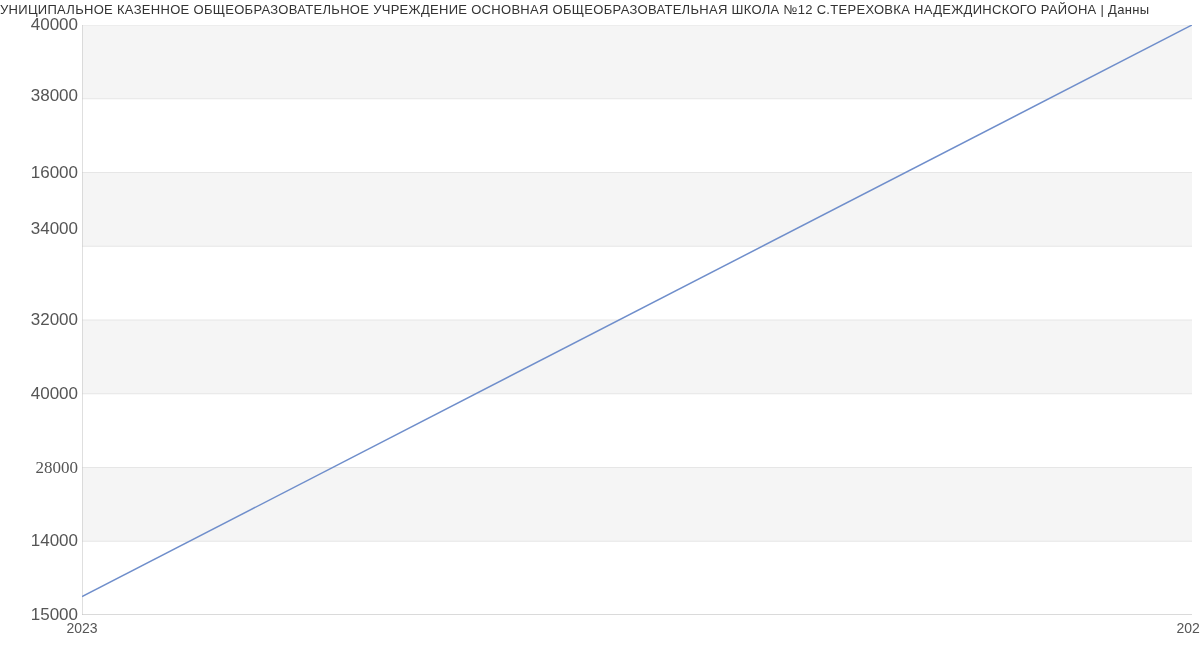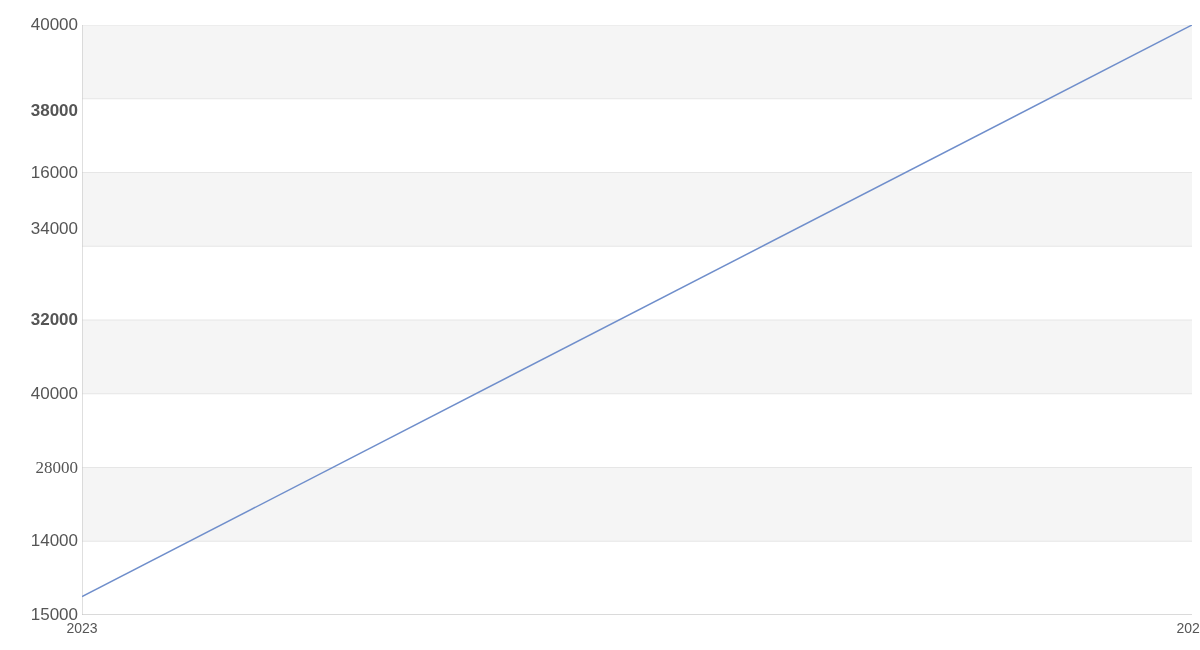--- a/index.html
+++ b/index.html
@@ -75,20 +75,21 @@
   .tick {
     stroke: #c0c0c0;
     stroke-width: 1;
   }
 </style>
 </head>
 <body>
 
 <div class="chart-container">
 
+  <div class="chart-title">УНИЦИПАЛЬНОЕ КАЗЕННОЕ ОБЩЕОБРАЗОВАТЕЛЬНОЕ УЧРЕЖДЕНИЕ ОСНОВНАЯ ОБЩЕОБРАЗОВАТЕЛЬНАЯ ШКОЛА №12 С.ТЕРЕХОВКА НАДЕЖДИНСКОГО РАЙОНА | Данны</div>
 
   <div class="plot-area">
     <svg viewBox="0 0 1110 590" preserveAspectRatio="none">
       <g id="grid-bands">
           <rect class="grid-band" x="0" y="442.50" width="1110" height="73.75"></rect>
           <rect class="grid-band" x="0" y="295.00" width="1110" height="73.75"></rect>
           <rect class="grid-band" x="0" y="147.50" width="1110" height="73.75"></rect>
           <rect class="grid-band" x="0" y="0.00" width="1110" height="73.75"></rect>
         </g>
       <g id="grid-lines">
@@ -121,24 +122,24 @@
         </g>
       <polyline class="data-line" id="data-line" points="0.00,571.56 1110.00,0.00"></polyline>
     </svg>
   </div>
 
   <div id="y-labels">
       <div class="y-label" style="top: 615px;">15000</div>
       <div class="y-label" style="top: 541.25px;">14000</div>
       <div class="y-label" style="top: 467.5px; font-family: Liberation Serif, serif;">28000</div>
       <div class="y-label" style="top: 393.75px;">40000</div>
-      <div class="y-label" style="top: 320px; font-weight: bold;">32000</div>
+      <div class="y-label" style="top: 320px;">32000</div>
       <div class="y-label" style="top: 229px;">34000</div>
       <div class="y-label" style="top: 172.5px;">16000</div>
-      <div class="y-label" style="top: 111px; font-weight: bold;">38000</div>
+      <div class="y-label" style="top: 96px;">38000</div>
       <div class="y-label" style="top: 25px;">40000</div>
     </div>
   <div id="x-labels">
       <div class="x-label" style="left: 82px;">2023</div>
       <div class="x-label" style="left: 1192px;">2024</div>
     </div>
 
 </div>
 
 </body></html>

